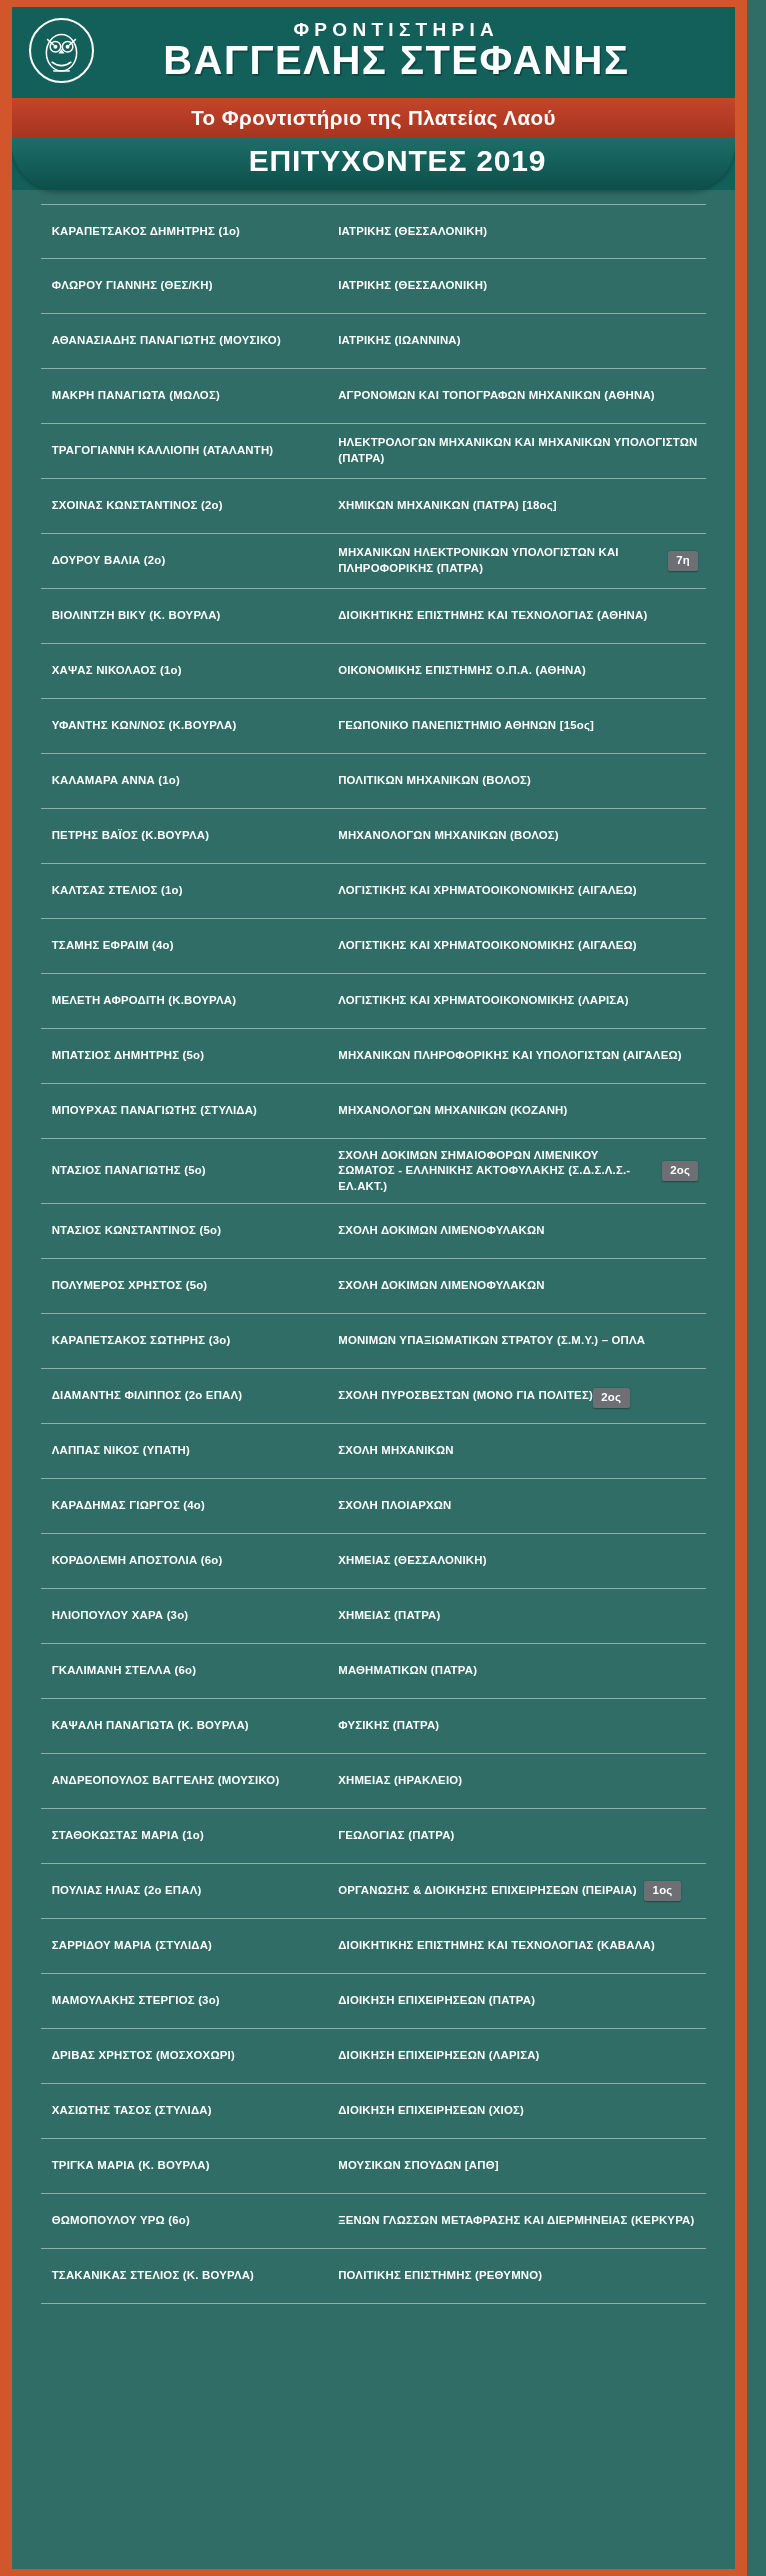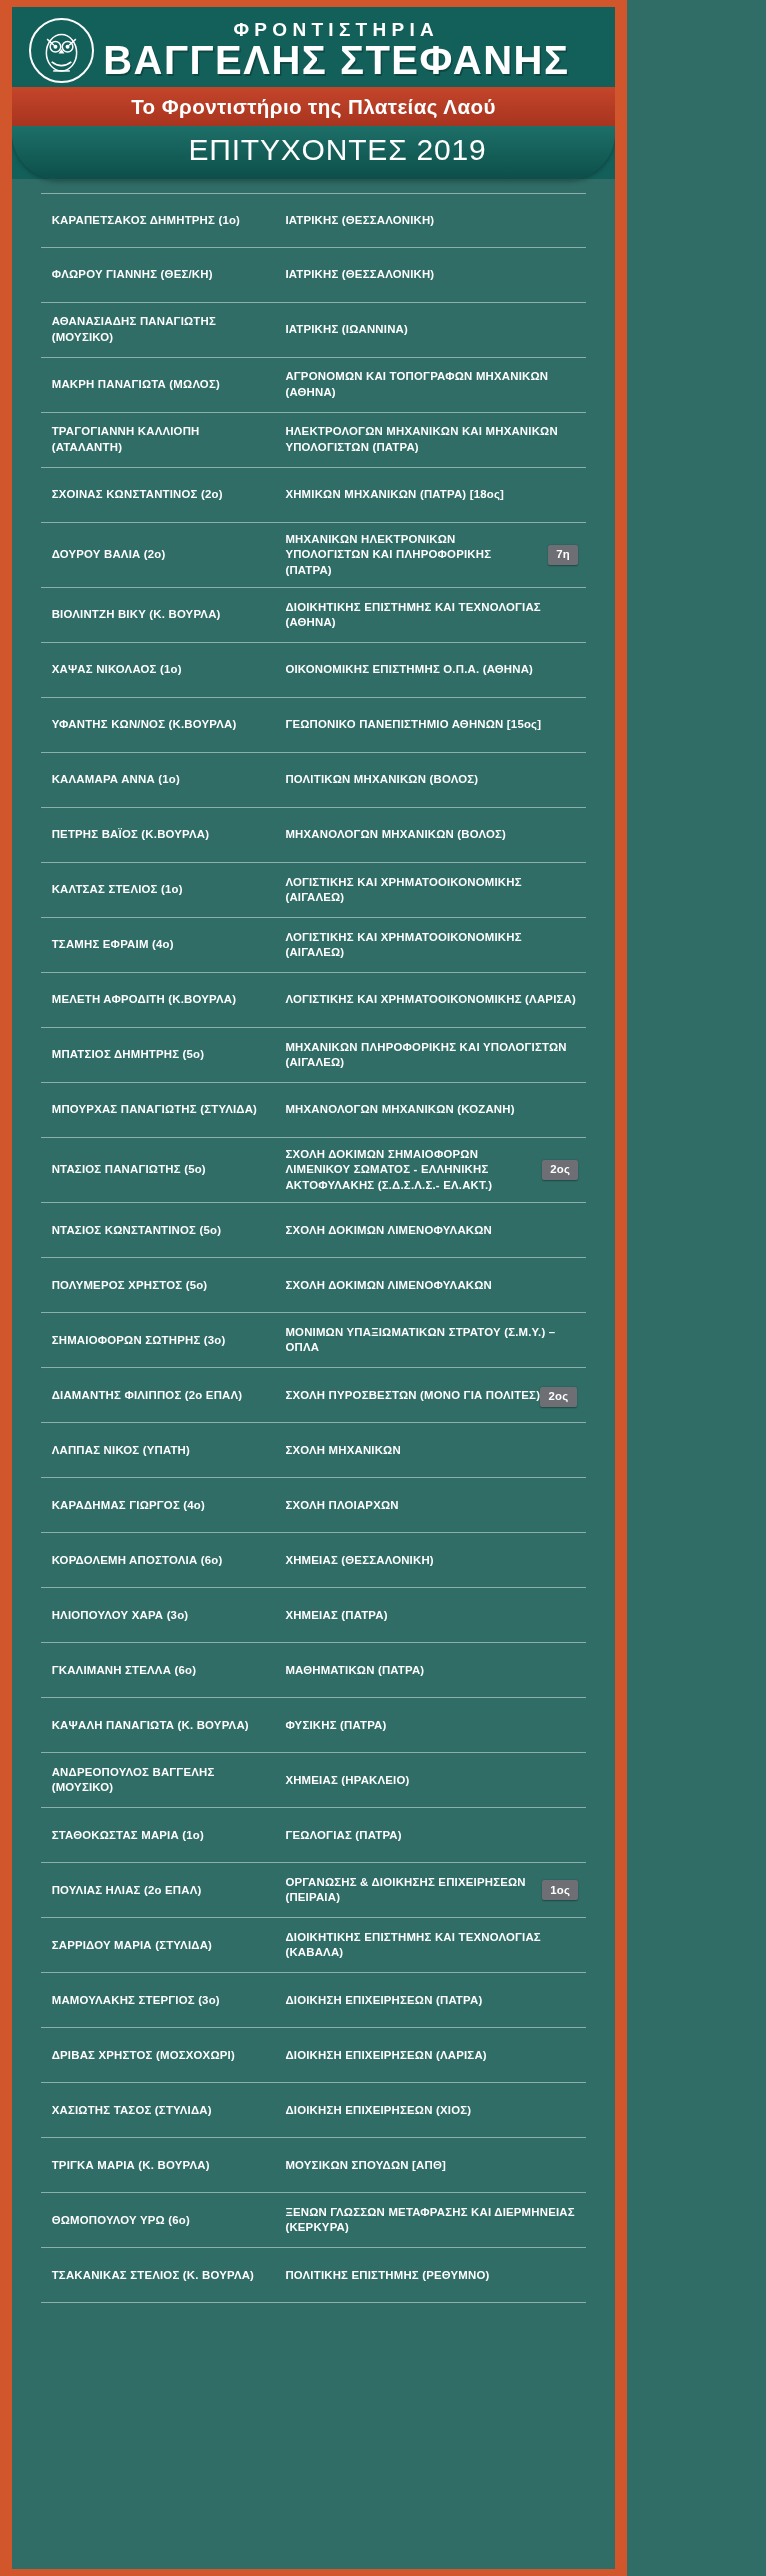--- a/index.html
+++ b/index.html
@@ -3,21 +3,21 @@
 <meta charset="utf-8">
 <style>
   * { box-sizing: border-box; }
   html, body {
     margin: 0;
     padding: 0;
     background: #2f6d66;
     font-family: "Liberation Sans", sans-serif;
   }
   .page {
-    width: 627px;
+    width: 747px;
     min-height: 2576px;
     background: #2f6d66;
     position: relative;
     border-left: 12px solid #d1562c;
     border-right: 12px solid #d1562c;
     border-top: 7.6px solid #d1562c;
     border-bottom: 7.6px solid #d1562c;
     overflow: hidden;
   }
 
@@ -60,21 +60,21 @@
   }
   .brand-title {
     color: #ffffff;
     font-size: 40px;
     font-weight: bold;
     letter-spacing: 1.5px;
     line-height: 1.02;
     text-shadow: 1.5px 1.5px 0 rgba(0,0,0,0.25);
   }
   .ribbon {
-    margin-top: 3px;
+    margin-top: 14px;
     background: linear-gradient(180deg,#c4452a 0%, #a8341f 100%);
     text-align: center;
     padding: 7.6px 0 6.9px 0;
     position: relative;
   }
   .ribbon-text {
     color: #ffffff;
     font-size: 20.6px;
     font-weight: bold;
     letter-spacing: 0.4px;
@@ -83,21 +83,21 @@
     background: linear-gradient(180deg,#1d6f68 0%, #0d4f4a 100%);
     text-align: center;
     padding: 7.6px 0 12px 0;
     border-bottom-left-radius: 46px;
     border-bottom-right-radius: 46px;
     box-shadow: 0 3px 4.6px rgba(0,0,0,0.25);
   }
   .subtitle-text {
     color: #ffffff;
     font-size: 30px;
-    font-weight: normal;
+    font-weight: bold;
     letter-spacing: 0.8px;
     margin-left: 48px;
   }
 
   
   .list {
     padding: 13.7px 29px 23px 29px;
   }
   .row {
     display: flex;
@@ -294,21 +294,21 @@
           <span class="dept-inner">ΣΧΟΛΗ ΔΟΚΙΜΩΝ ΛΙΜΕΝΟΦΥΛΑΚΩΝ</span>
         </div>
       </div>
       <div class="row">
         <div class="cell-name">ΠΟΛΥΜΕΡΟΣ ΧΡΗΣΤΟΣ (5ο)</div>
         <div class="cell-dept">
           <span class="dept-inner">ΣΧΟΛΗ ΔΟΚΙΜΩΝ ΛΙΜΕΝΟΦΥΛΑΚΩΝ</span>
         </div>
       </div>
       <div class="row">
-        <div class="cell-name">ΣΗΜΑΙΟΦΟΡΩΝ ΣΩΤΗΡΗΣ (3ο)</div>
+        <div class="cell-name">ΚΑΡΑΠΕΤΣΑΚΟΣ ΣΩΤΗΡΗΣ (3ο)</div>
         <div class="cell-dept">
           <span class="dept-inner">ΜΟΝΙΜΩΝ ΥΠΑΞΙΩΜΑΤΙΚΩΝ ΣΤΡΑΤΟΥ (Σ.Μ.Υ.) – ΟΠΛΑ</span>
         </div>
       </div>
       <div class="row">
         <div class="cell-name">ΔΙΑΜΑΝΤΗΣ ΦΙΛΙΠΠΟΣ (2ο ΕΠΑΛ)</div>
         <div class="cell-dept">
           <span class="dept-inner">ΣΧΟΛΗ ΠΥΡΟΣΒΕΣΤΩΝ (ΜΟΝΟ ΓΙΑ ΠΟΛΙΤΕΣ)</span>
           <span class="badge badge-below">2ος</span>
         </div>

